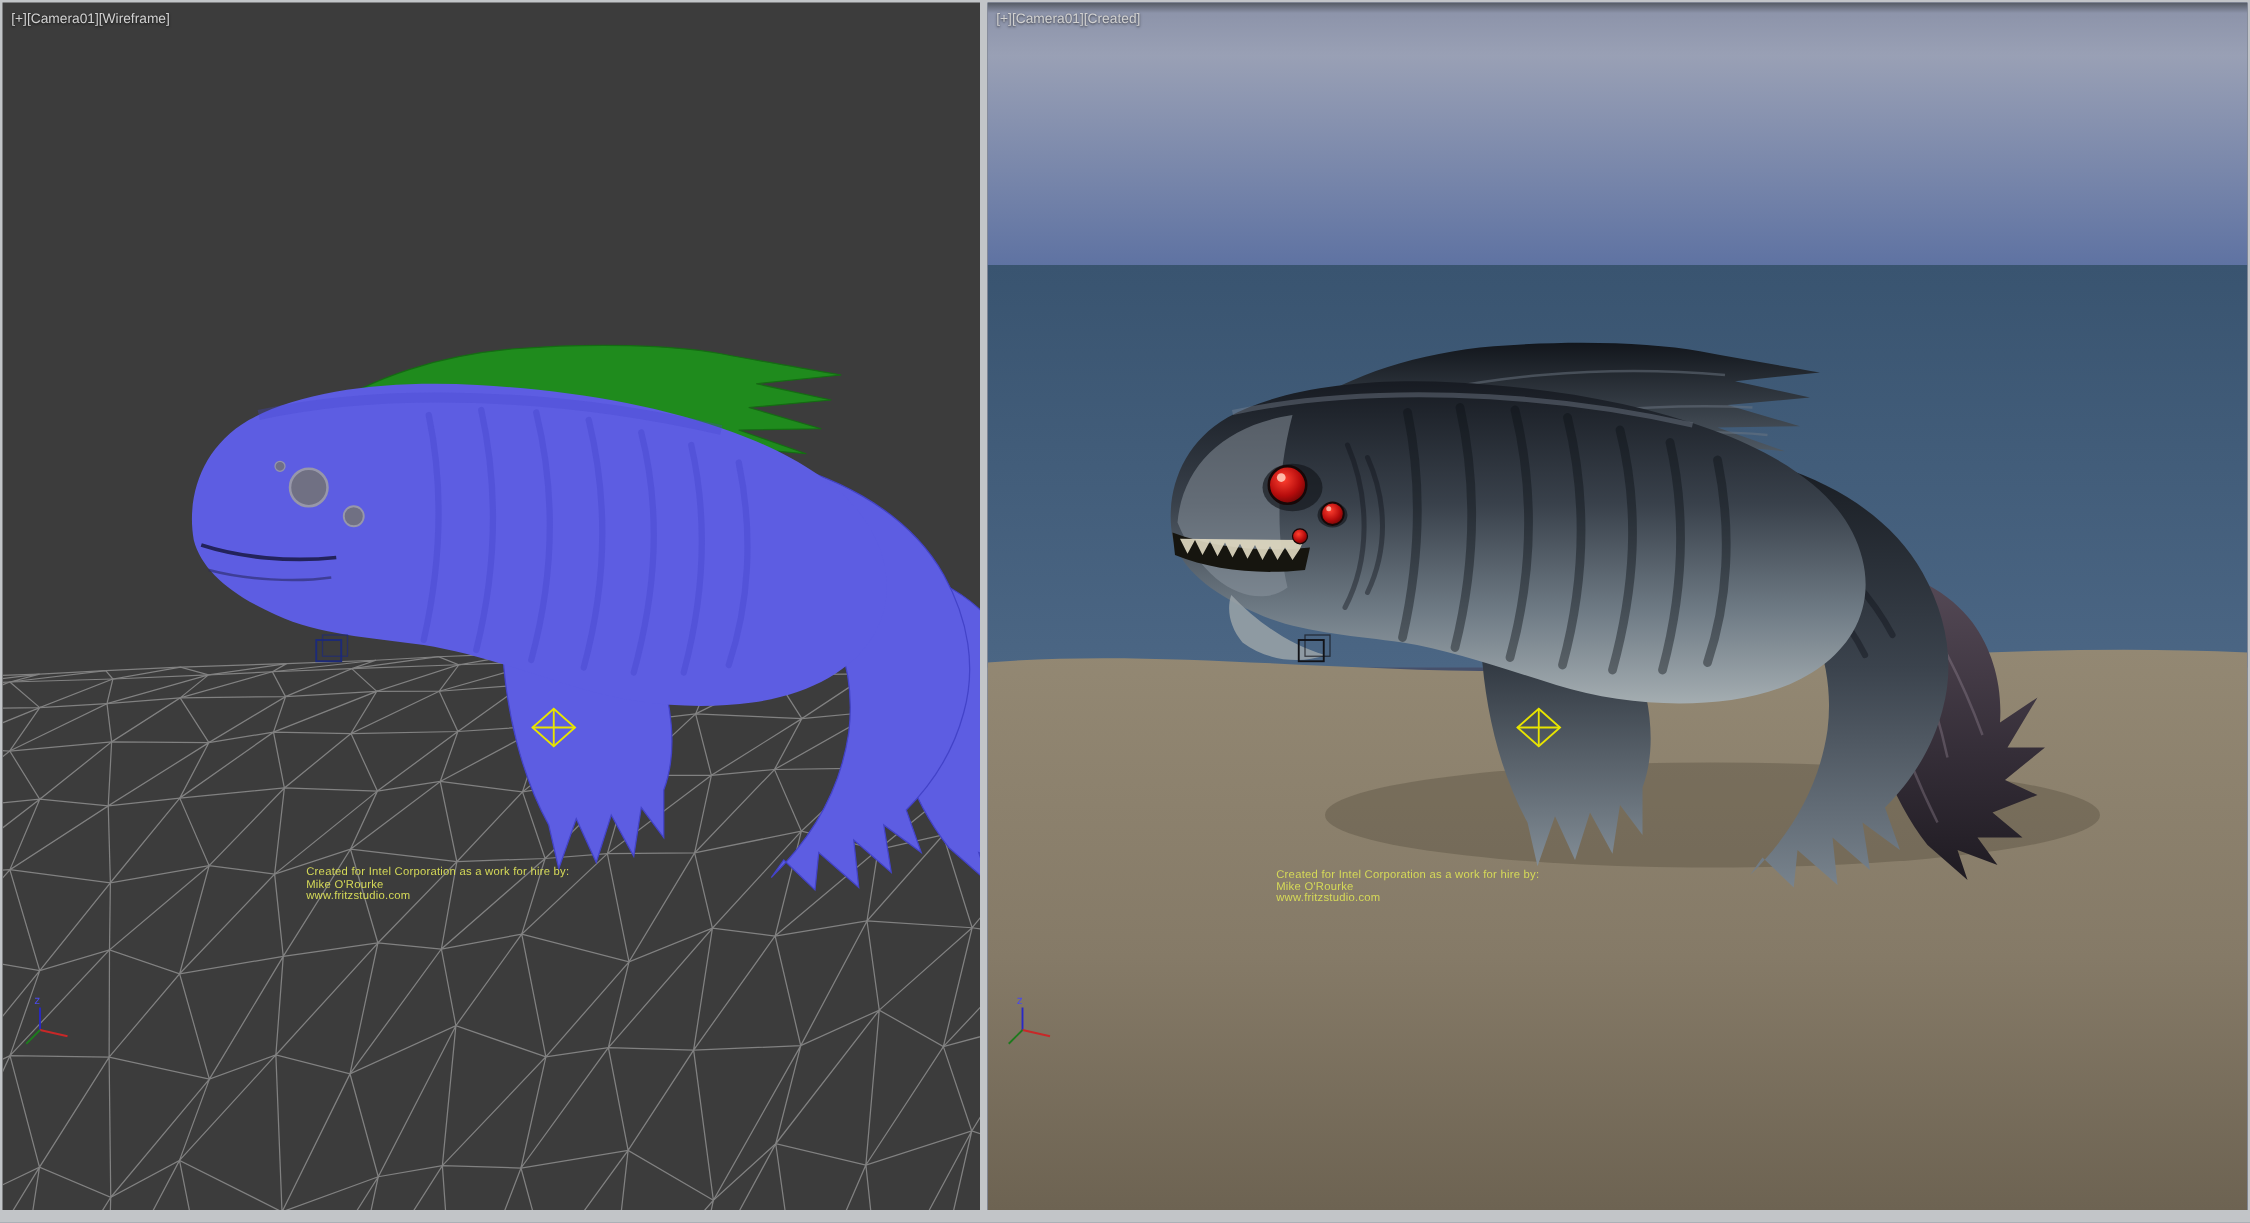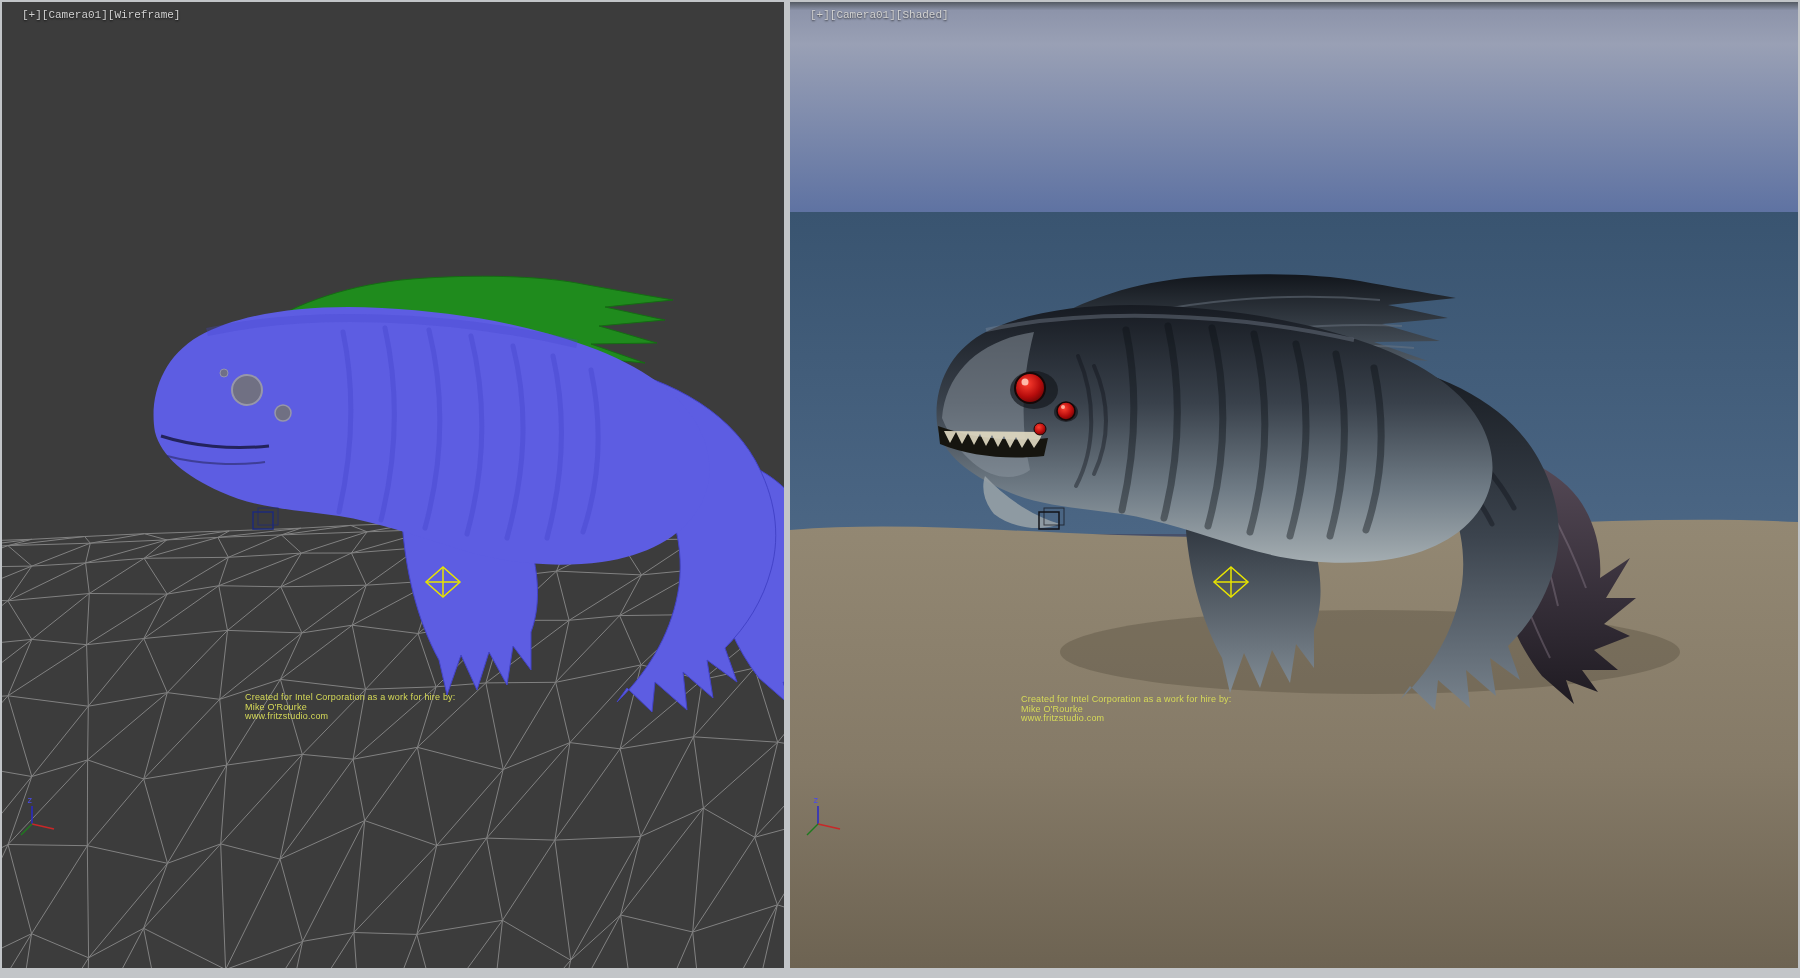--- a/index.html
+++ b/index.html
@@ -1,21 +1,21 @@
 <!DOCTYPE html>
 <html><head>
 <meta charset="utf-8">
 <style>
   html,body{margin:0;padding:0;background:#c2c5c8}
   .stage{position:relative;width:1800px;height:978px;background:#c2c5c8;overflow:hidden;font-family:"Liberation Sans",sans-serif}
   .viewport{position:absolute;top:2px;height:966px;overflow:hidden}
   .vp-left{left:2px;width:782px;background:#3c3c3c}
   .vp-right{left:790px;width:1008px;background:#46506b}
   svg.scene{position:absolute;left:0;top:0;display:block}
-  .vp-label{position:absolute;left:20px;top:7px;font-family:Liberation Mono, monospace;font-size:11px;color:#d2d2d2;text-shadow:0 1px 2px rgba(0,0,0,.7);user-select:none;z-index:5}
+  .vp-label{position:absolute;left:7px;top:7px;font-family:Liberation Sans, sans-serif;font-size:11px;color:#d2d2d2;text-shadow:0 1px 2px rgba(0,0,0,.7);user-select:none;z-index:5}
   .vp-label span{cursor:pointer}
   .watermark{position:absolute;font-size:9px;line-height:9.5px;color:#d6da58;letter-spacing:.2px;z-index:4}
   .vp-left .watermark{left:243px;top:691px}
   .vp-right .watermark{left:231px;top:693px}
 </style>
 </head>
 <body>
 
 <svg width="0" height="0" style="position:absolute" aria-hidden="true">
   <defs>
@@ -188,21 +188,21 @@
 
       <g transform="translate(12,792)">
         <text x="11" y="9" fill="#4a4ae8" font-size="9" font-family="DejaVu Sans Mono, monospace">z</text>
         <line x1="16" y1="12" x2="16" y2="30" stroke="#2828c8" stroke-width="1.5"></line>
         <line x1="16" y1="30" x2="38" y2="35" stroke="#c82828" stroke-width="1.5"></line>
         <line x1="16" y1="30" x2="5" y2="41" stroke="#1e7a1e" stroke-width="1.5"></line>
       </g>
     </svg>
 
     <div class="vp-label">
-      <span>[+]</span><span>[Camera01]</span><span>[Shaded]</span>
+      <span>[+]</span><span>[Camera01]</span><span>[Created]</span>
     </div>
 
     <div class="watermark">
       <div>Created for Intel Corporation as a work for hire by:</div>
       <div>Mike O'Rourke</div>
       <div>www.fritzstudio.com</div>
     </div>
   </section>
 
 </div>

